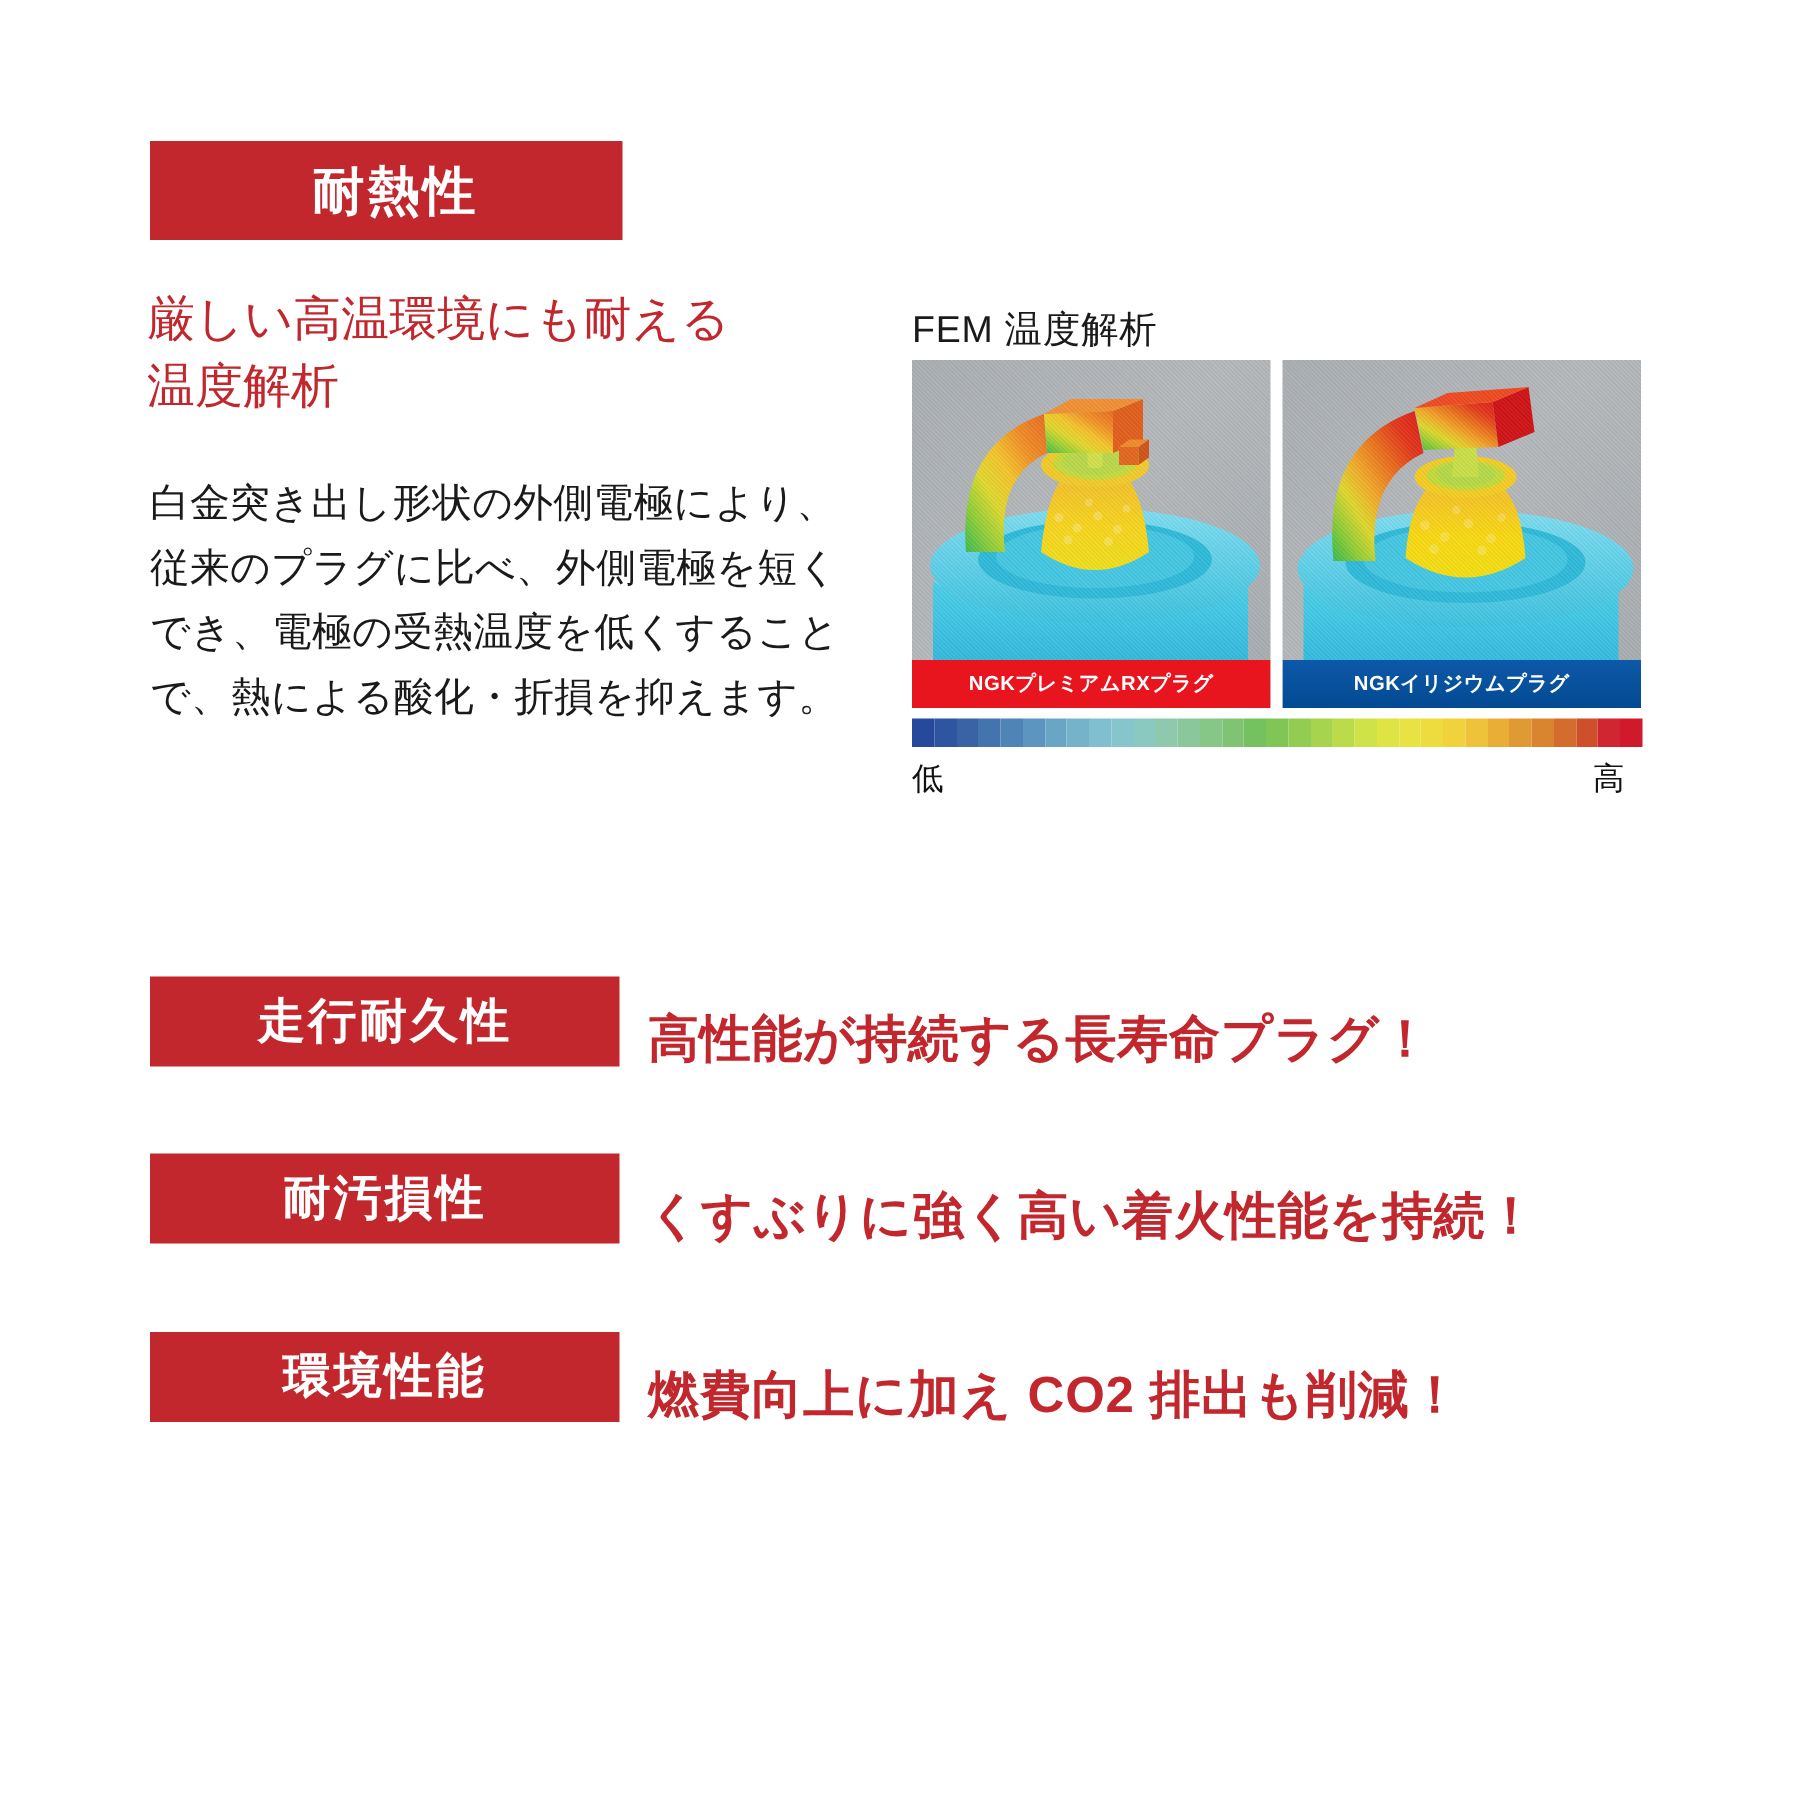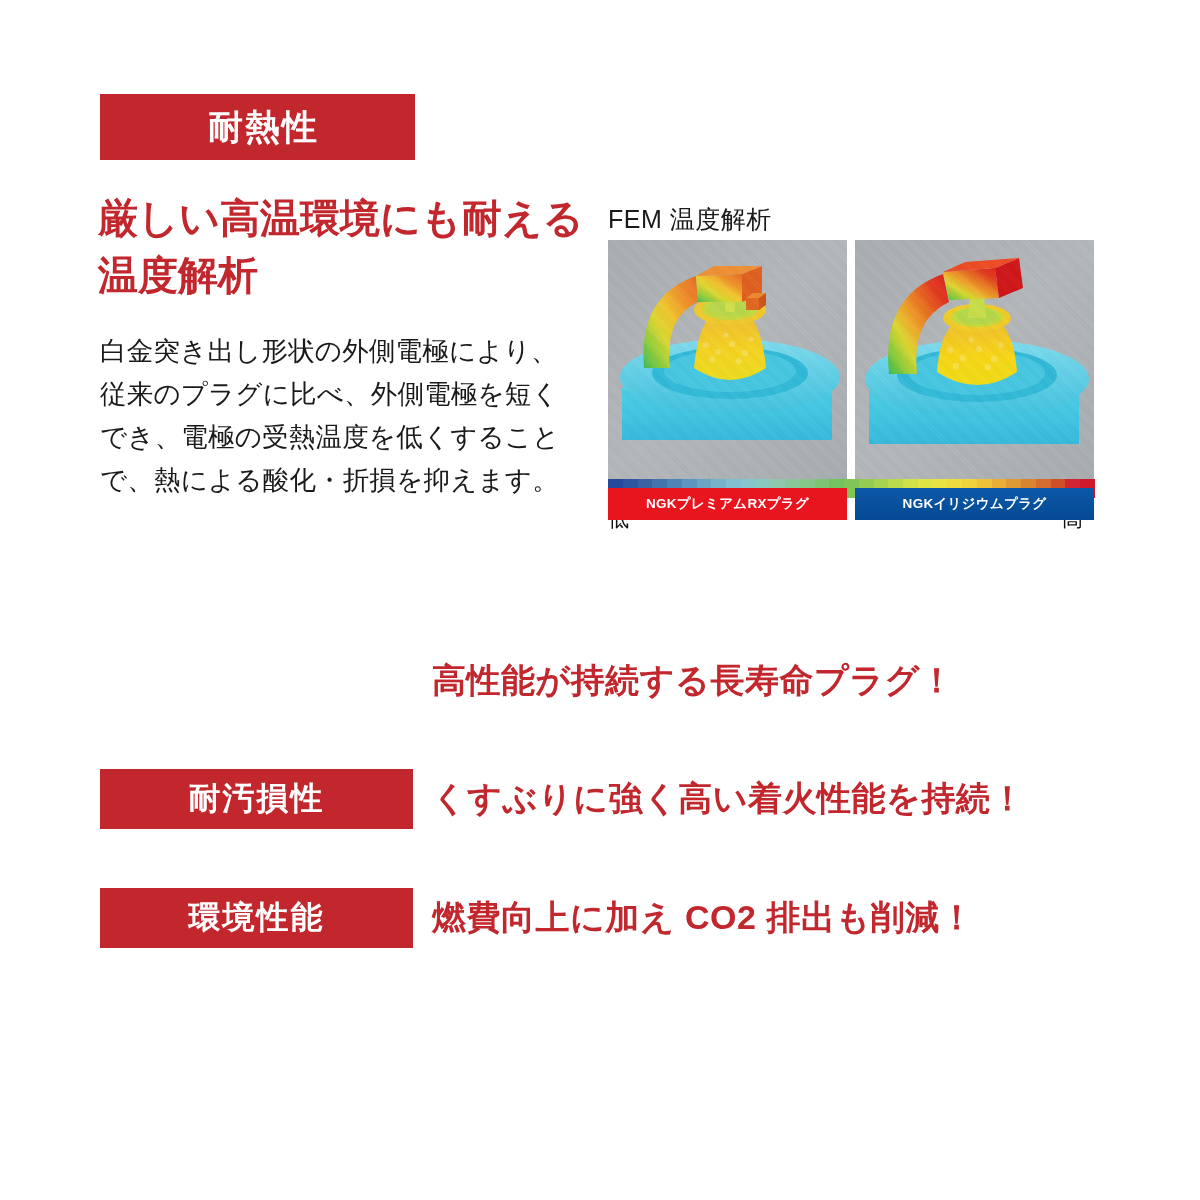--- a/index.html
+++ b/index.html
@@ -28,29 +28,29 @@
     width:315px; height:66px;
     font-size:35px;
     padding-left:12px;
   }
 
   #headline-heat {
     position:absolute;
     left:98px; top:190px;
     width:500px;
     color:#c1272d;
-    font-size:40px;
-    font-weight:700;
+    font-size:32px;
+    font-weight:400;
     line-height:1.42;
     letter-spacing:0px;
   }
 
   #body-heat {
     position:absolute;
-    left:100px; top:330px;
+    left:100px; top:314px;
     width:480px;
     color:#1a1a1a;
     font-size:26.5px;
     line-height:1.62;
     letter-spacing:0.2px;
   }
 
   
   #fem-title {
     position:absolute;
@@ -63,21 +63,21 @@
   #fem-panels {
     position:absolute;
     left:608px; top:240px;
     width:487px; height:232px;
     display:flex;
     gap:8px;
   }
 
   .fem-panel {
     position:relative;
-    width:239px; height:280px;
+    width:239px; height:232px;
     background:linear-gradient(135deg,#a9aeb2 0%,#b4b8bb 45%,#a6abaf 100%);
     overflow:hidden;
   }
   .fem-panel .noise {
     position:absolute; inset:0;
     background:
       repeating-linear-gradient(45deg, rgba(255,255,255,.045) 0 1px, rgba(0,0,0,.03) 1px 2px);
     pointer-events:none;
   }
 
@@ -123,21 +123,21 @@
 
   
   .feature-row { position:absolute; left:100px; width:960px; height:60px; }
   .feature-row .badge {
     position:absolute; left:0; top:0;
     width:313px; height:60px;
     font-size:32px;
   }
   .feature-row .feature-text {
     position:absolute;
-    left:332px; top:0;
+    left:332px; top:12px;
     height:60px;
     display:flex; align-items:center;
     color:#c1272d;
     font-size:34px;
     font-weight:700;
     letter-spacing:0.5px;
     white-space:nowrap;
   }
 
   #row-durability  { top:651px; }
@@ -330,20 +330,23 @@
     <span style="background: rgb(217, 132, 47);"></span>
     <span style="background: rgb(211, 108, 44);"></span>
     <span style="background: rgb(206, 79, 41);"></span>
     <span style="background: rgb(207, 38, 50);"></span>
     <span style="background: rgb(208, 25, 43);"></span>
   </div>
 <div id="scale-low">低</div>
 <div id="scale-high">高</div>
 
 <div class="feature-row" id="row-durability">
+  <div class="badge">
+    <span>走行耐久性</span>
+  </div>
   <div class="feature-text">高性能が持続する長寿命プラグ！</div>
 </div>
 
 <div class="feature-row" id="row-fouling">
   <div class="badge">
     <span>耐汚損性</span>
   </div>
   <div class="feature-text">くすぶりに強く高い着火性能を持続！</div>
 </div>
 

